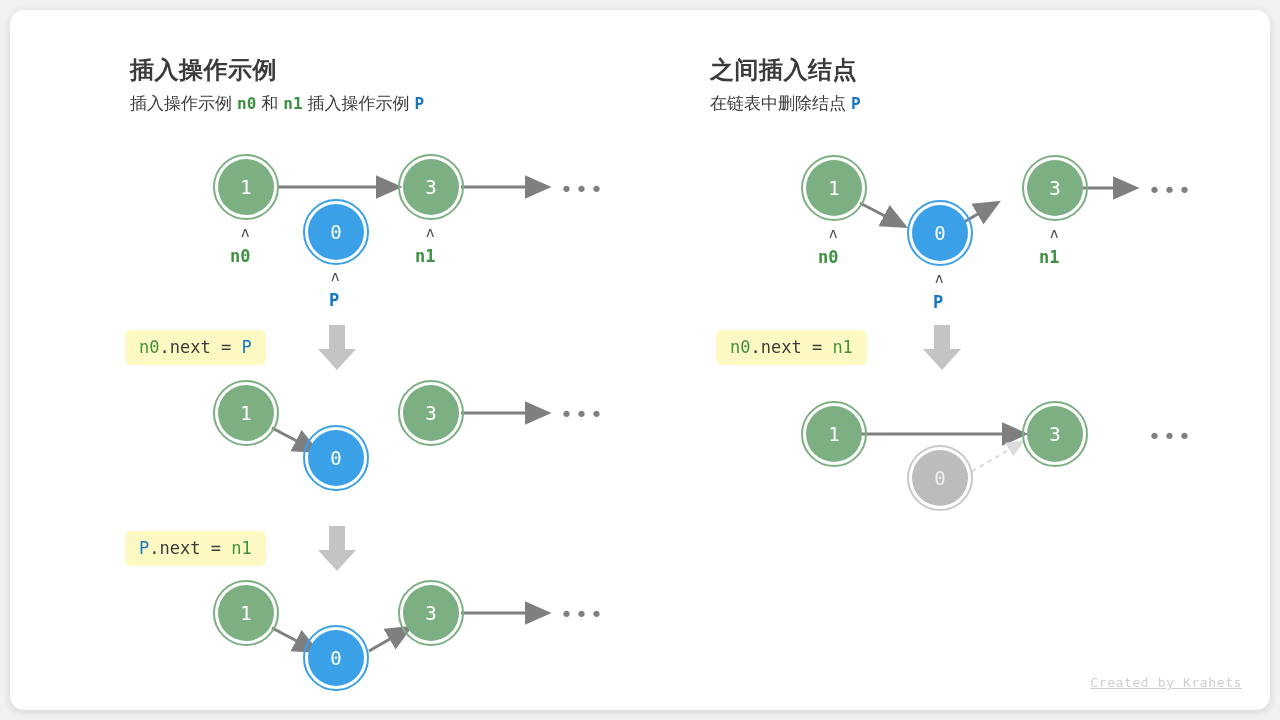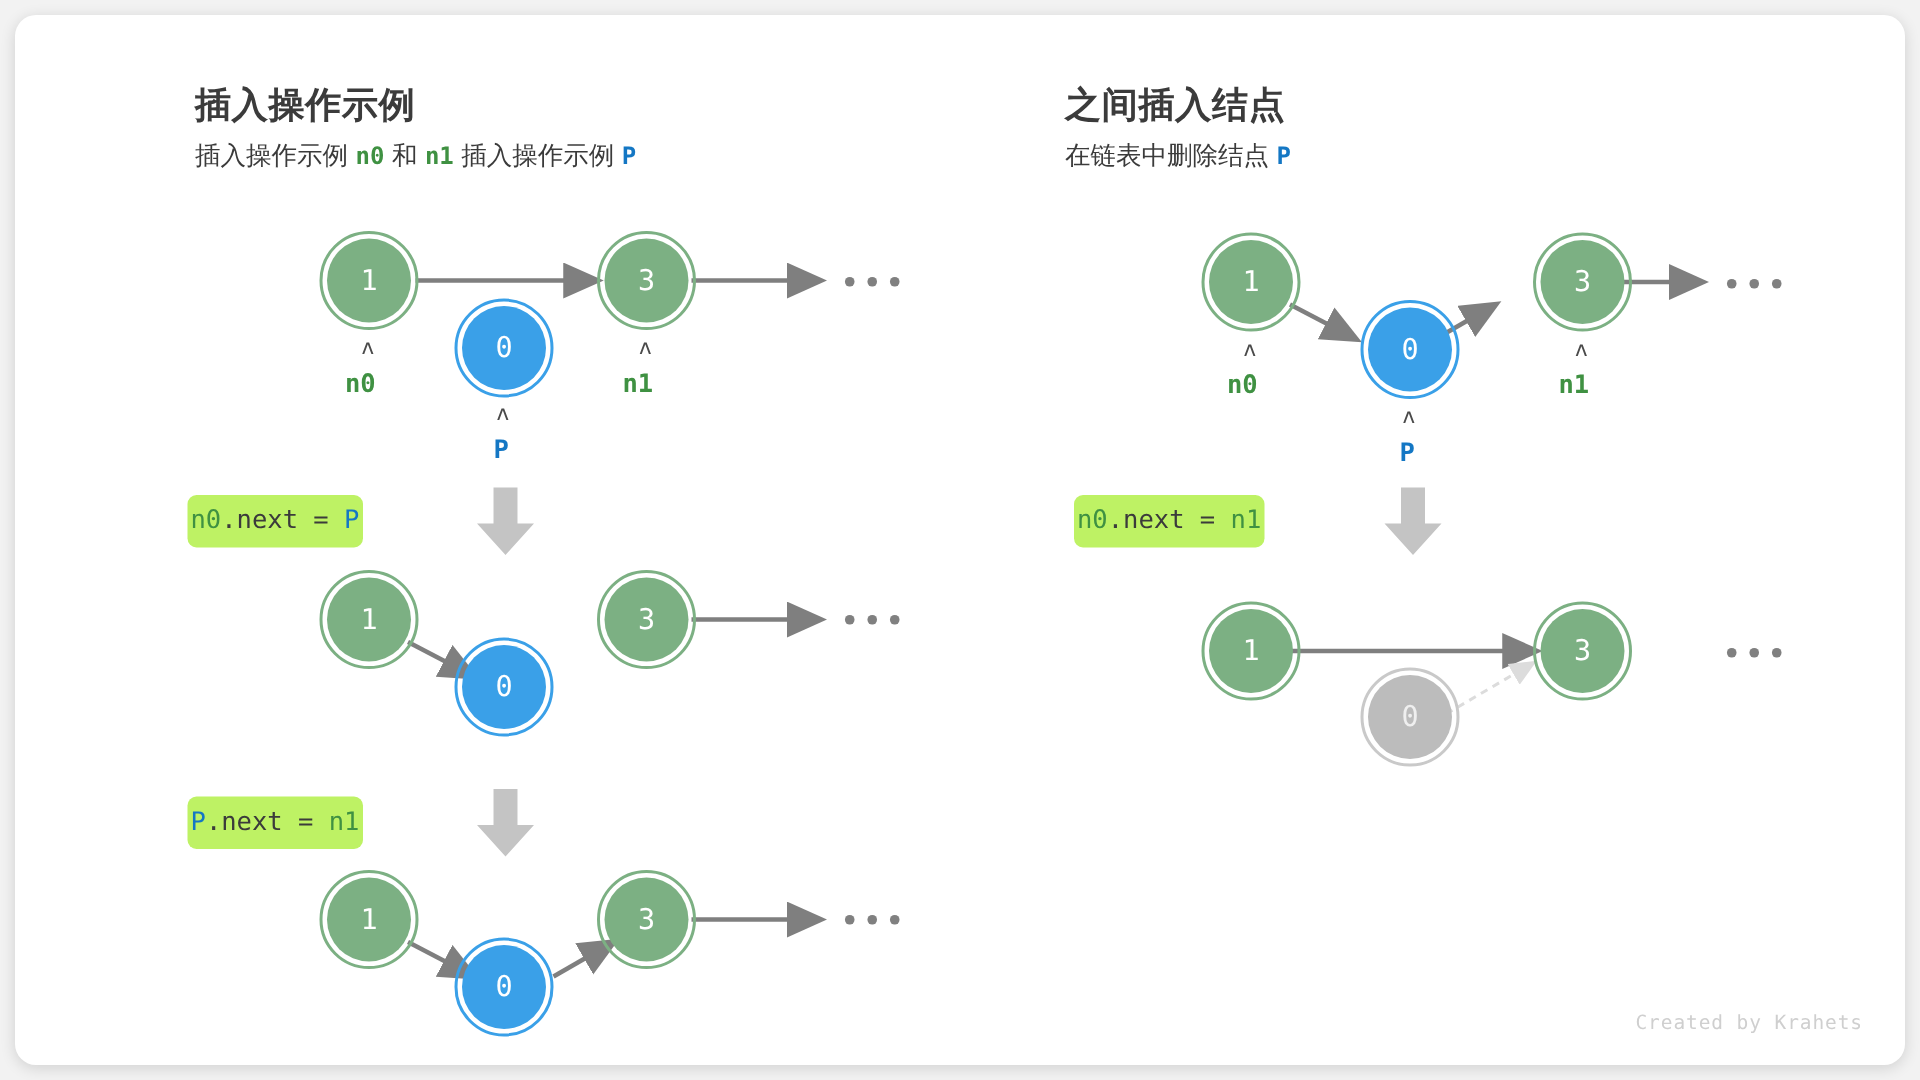--- a/index.html
+++ b/index.html
@@ -78,32 +78,32 @@
   }
   .ptr-label{
     position:absolute;
     font-family:"DejaVu Sans Mono","Liberation Mono",monospace;
     font-size:17px;font-weight:bold;line-height:1;z-index:4;
   }
 
   
   .code-chip{
     position:absolute;
-    background:#bef264;border-radius:6px;
-    padding:7px 2px;
+    background:#fef9c3;border-radius:6px;
+    padding:7px 14px;
     font-family:"DejaVu Sans Mono","Liberation Mono",monospace;
     font-size:17px;color:#3b3b3b;white-space:pre;
     line-height:1.25;z-index:4;
   }
   .down-arrow{position:absolute;z-index:4;}
 
   .credit{
     position:absolute;right:28px;bottom:20px;
     font-family:"DejaVu Sans Mono","Liberation Mono",monospace;
-    font-size:13px;color:#cfcfcf;letter-spacing:.6px;
+    font-size:13px;color:#cfcfcf;letter-spacing:.6px;text-decoration:underline;
   }
 </style>
 </head>
 <body>
 
 <div class="card">
 
   <div class="panel" id="panel-insert">
 
     <div class="panel-title" style="left:120px;top:44px;">插入操作示例</div>

